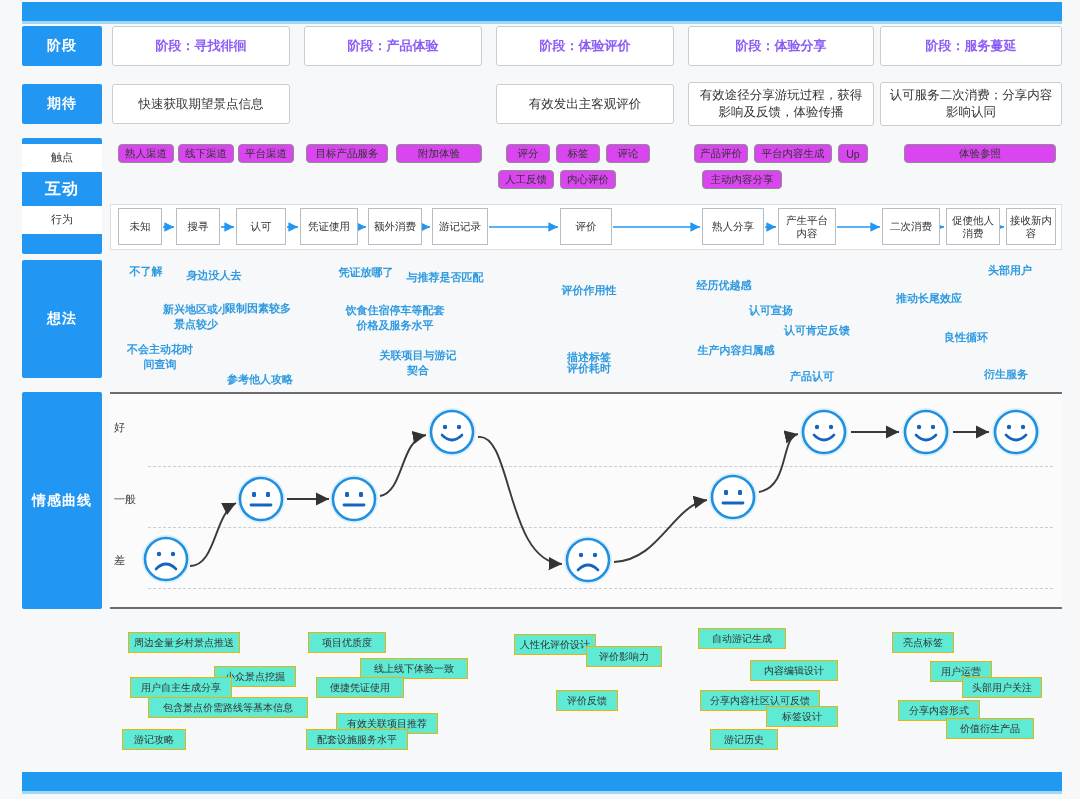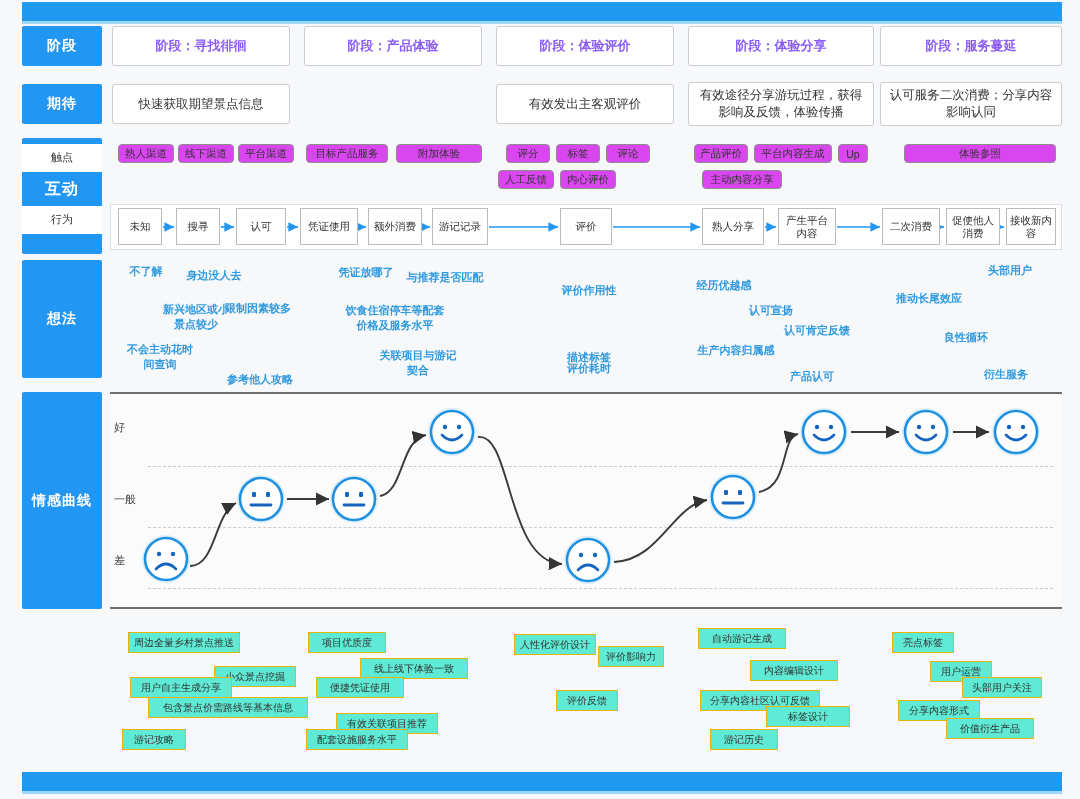--- a/index.html
+++ b/index.html
@@ -370,34 +370,34 @@
           <circle cx="19" cy="21" r="2.2" fill="#1565c0"></circle>
           <circle cx="33" cy="21" r="2.2" fill="#1565c0"></circle>
           <path d="M16,29 Q26,39 36,29" fill="none" stroke="#1565c0" stroke-width="2.6" stroke-linecap="round"></path>
         </svg></div>
     </div>
 
   <div id="pain-layer">
       <div class="pbox" style="left: 128px; top: 632px; width: 112px;">周边全量乡村景点推送</div>
       <div class="pbox" style="left: 308px; top: 632px; width: 78px;">项目优质度</div>
       <div class="pbox" style="left: 514px; top: 634px; width: 82px;">人性化评价设计</div>
-      <div class="pbox" style="left: 586px; top: 646px; width: 66px; margin-left: 12px;">评价影响力</div>
+      <div class="pbox" style="left: 586px; top: 646px; width: 76px;">评价影响力</div>
       <div class="pbox" style="left: 698px; top: 628px; width: 88px;">自动游记生成</div>
       <div class="pbox" style="left: 892px; top: 632px; width: 62px;">亮点标签</div>
       <div class="pbox" style="left: 360px; top: 658px; width: 108px;">线上线下体验一致</div>
       <div class="pbox" style="left: 214px; top: 666px; width: 82px;">小众景点挖掘</div>
       <div class="pbox" style="left: 316px; top: 677px; width: 88px;">便捷凭证使用</div>
       <div class="pbox" style="left: 750px; top: 660px; width: 88px;">内容编辑设计</div>
       <div class="pbox" style="left: 930px; top: 661px; width: 62px;">用户运营</div>
       <div class="pbox" style="left: 130px; top: 677px; width: 102px;">用户自主生成分享</div>
       <div class="pbox" style="left: 962px; top: 677px; width: 80px;">头部用户关注</div>
       <div class="pbox" style="left: 148px; top: 697px; width: 160px;">包含景点价需路线等基本信息</div>
       <div class="pbox" style="left: 556px; top: 690px; width: 62px;">评价反馈</div>
       <div class="pbox" style="left: 700px; top: 690px; width: 120px;">分享内容社区认可反馈</div>
-      <div class="pbox" style="left: 766px; top: 706px; width: 84px;">标签设计</div>
+      <div class="pbox" style="left: 766px; top: 706px; width: 72px;">标签设计</div>
       <div class="pbox" style="left: 336px; top: 713px; width: 102px;">有效关联项目推荐</div>
       <div class="pbox" style="left: 898px; top: 700px; width: 82px;">分享内容形式</div>
       <div class="pbox" style="left: 946px; top: 718px; width: 88px;">价值衍生产品</div>
       <div class="pbox" style="left: 122px; top: 729px; width: 64px;">游记攻略</div>
       <div class="pbox" style="left: 306px; top: 729px; width: 102px;">配套设施服务水平</div>
       <div class="pbox" style="left: 710px; top: 729px; width: 68px;">游记历史</div>
     </div>
 
 </div>
 

